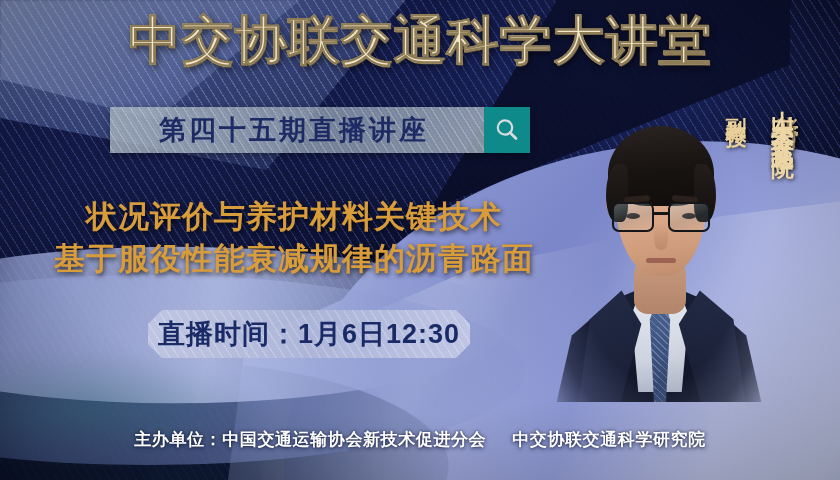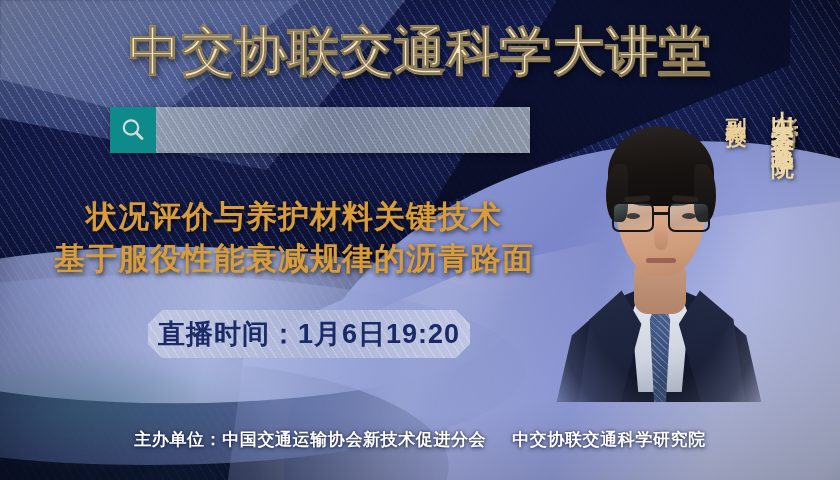--- a/index.html
+++ b/index.html
@@ -203,21 +203,20 @@
     font-weight:bold;
     letter-spacing:1px;
     color:#f2e6cb;
     text-shadow:
       0 0 1px #7a6a48,
       1px 1px 0 #6d5f40,
       2px 3px 7px rgba(0,0,0,.65);
     -webkit-text-stroke:0.6px #8d7c55;
     white-space:nowrap;
     z-index:6;
-    margin-top:11px;
   }
 
   
   .subtitle-bar{
     position:absolute;left:110px;top:107px;width:420px;height:46px;
     background:linear-gradient(100deg,rgba(168,180,192,.80) 0%,rgba(150,164,180,.74) 55%,rgba(176,188,200,.78) 100%);
     display:flex;align-items:center;
     z-index:6;
     box-shadow:0 2px 7px rgba(0,0,0,.35);
   }
@@ -353,36 +352,37 @@
       </div>
       <div class="p-nose"></div>
       <div class="p-mouth"></div>
     </div>
   </div>
 
   <div class="main-title">中交协联交通科学大讲堂</div>
 
   <div class="subtitle-bar">
     <div class="sb-stripes"></div>
+    <div class="subtitle-text">第四十五期直播讲座</div>
     <div class="search-box">
       <svg width="28" height="28" viewBox="0 0 28 28">
         <circle cx="12" cy="11.5" r="7.2" fill="none" stroke="#d6dbdf" stroke-width="2.2"></circle>
         <line x1="17.2" y1="16.8" x2="23" y2="22.6" stroke="#d6dbdf" stroke-width="2.8" stroke-linecap="round"></line>
       </svg>
     </div>
   </div>
 
   <div class="lecture-title">
     <div>状况评价与养护材料关键技术</div>
     <div>基于服役性能衰减规律的沥青路面</div>
   </div>
 
   <div class="time-pill">
     <div class="tp-stripes"></div>
-    <div class="time-text">直播时间：1月6日19:20</div>
+    <div class="time-text">直播时间：1月6日12:30</div>
   </div>
 
   <div class="v-col v-speaker"><span>张吉哲
 
 副教授</span></div>
   <div class="v-col v-org">山东大学齐鲁交通学院</div>
 
   <div class="footer">
     <span>主办单位：</span><span>中国交通运输协会新技术促进分会</span><span class="gap"></span><span>中交协联交通科学研究院</span>
   </div>

